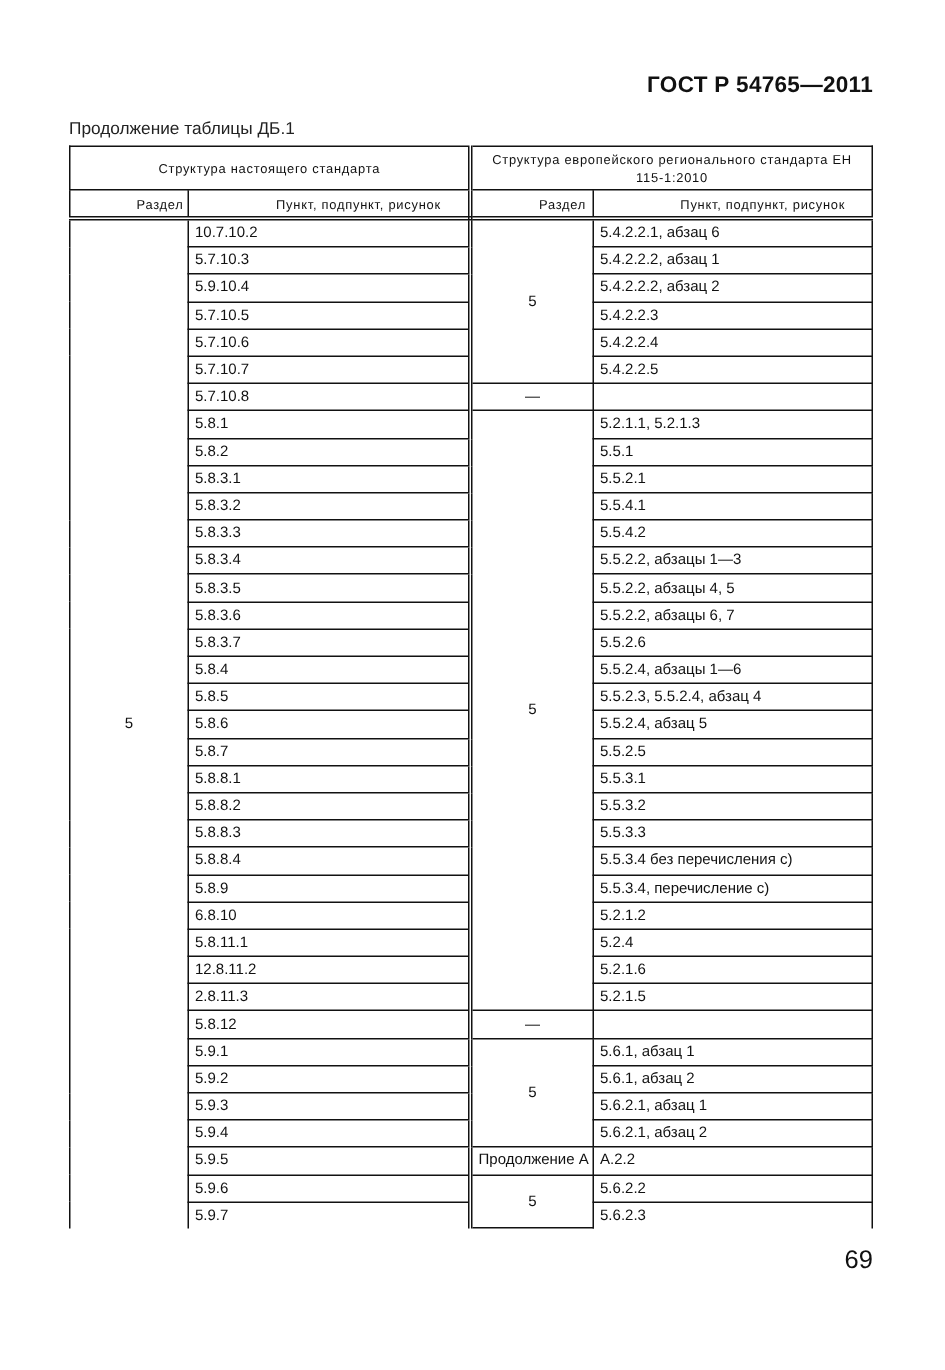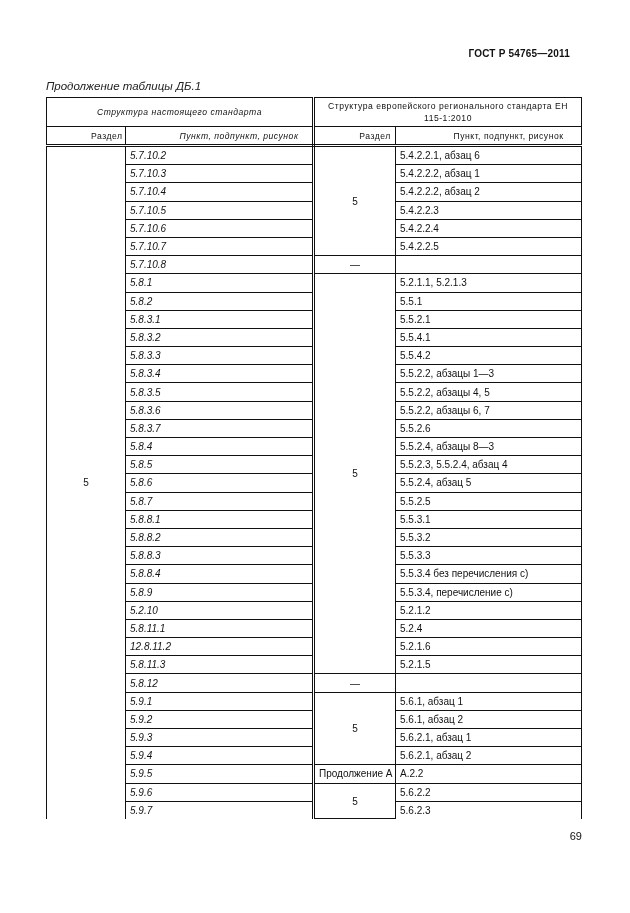--- a/index.html
+++ b/index.html
@@ -1,31 +1,31 @@
 <!DOCTYPE html>
 <html><head>
 <meta charset="utf-8">
 <style>
   html, body { margin: 0; padding: 0; background: #ffffff; }
   body { width: 630px; height: 913px; position: relative; overflow: hidden;
          font-family: "Liberation Sans", sans-serif; color: #111; }
-  .doc-code { position: absolute; top: 48px; right: 60px; font-weight: bold;
-              font-size: 10px; letter-spacing: 0.2px; }
-  .caption { position: absolute; top: 80px; left: 46px; font-style: italic;
+  .doc-code { position: absolute; top: 48px; right: 48px; font-weight: bold;
+              font-size: 15px; letter-spacing: 0.2px; }
+  .caption { position: absolute; top: 80px; left: 46px; 
              font-size: 11.5px; color: #222; }
-  .page-num { position: absolute; top: 830px; right: 48px; font-size: 11px; }
+  .page-num { position: absolute; top: 830px; right: 48px; font-size: 17px; }
   table.t { position: absolute; top: 97px; left: 46px; width: 535px;
             border-collapse: collapse; table-layout: fixed; font-size: 10px; }
   table.t td, table.t th { border: 1px solid #111; padding: 0 4px; height: 17.2px;
             vertical-align: middle; font-weight: normal; white-space: nowrap; overflow: hidden; }
   table.t th { font-size: 8.6px; letter-spacing: 0.5px; text-align: center; }
   table.t th.top { height: 28px; line-height: 12px; white-space: normal; }
   table.t th.sub { height: 17px; padding-left: 44px; }
   table.t thead tr:last-child th { border-bottom: 3px double #111; }
-  .dbl { border-right: 3px double #111 !important; font-style: italic; }
+  .dbl { border-right: 3px double #111 !important; }
   td.c { text-align: center; vertical-align: top; padding-top: 2px; }
   td.mid { text-align: center; }
   table.t tbody tr:last-child td { border-bottom: none; }
 </style>
 </head>
 <body>
 
 <div class="doc-code">ГОСТ Р 54765—2011</div>
 <div class="caption">Продолжение таблицы ДБ.1</div>
 
@@ -44,30 +44,30 @@
     <tr>
       <th class="sub">Раздел</th>
       <th class="sub dbl">Пункт, подпункт, рисунок</th>
       <th class="sub">Раздел</th>
       <th class="sub">Пункт, подпункт, рисунок</th>
     </tr>
   </thead>
   <tbody id="tbody">
       <tr>
         <td class="c" rowspan="37" style="border-bottom: none;">5</td>
-        <td class="dbl">5.7.10.2</td>
+        <td class="dbl">10.7.10.2</td>
         <td class="c" rowspan="6">5</td>
         <td>5.4.2.2.1, абзац 6</td>
       </tr>
       <tr>
         <td class="dbl">5.7.10.3</td>
         <td>5.4.2.2.2, абзац 1</td>
       </tr>
       <tr>
-        <td class="dbl">5.7.10.4</td>
+        <td class="dbl">5.9.10.4</td>
         <td>5.4.2.2.2, абзац 2</td>
       </tr>
       <tr>
         <td class="dbl">5.7.10.5</td>
         <td>5.4.2.2.3</td>
       </tr>
       <tr>
         <td class="dbl">5.7.10.6</td>
         <td>5.4.2.2.4</td>
       </tr>
@@ -112,21 +112,21 @@
       <tr>
         <td class="dbl">5.8.3.6</td>
         <td>5.5.2.2, абзацы 6, 7</td>
       </tr>
       <tr>
         <td class="dbl">5.8.3.7</td>
         <td>5.5.2.6</td>
       </tr>
       <tr>
         <td class="dbl">5.8.4</td>
-        <td>5.5.2.4, абзацы 8—3</td>
+        <td>5.5.2.4, абзацы 1—6</td>
       </tr>
       <tr>
         <td class="dbl">5.8.5</td>
         <td>5.5.2.3, 5.5.2.4, абзац 4</td>
       </tr>
       <tr>
         <td class="dbl">5.8.6</td>
         <td>5.5.2.4, абзац 5</td>
       </tr>
       <tr>
@@ -147,33 +147,33 @@
       </tr>
       <tr>
         <td class="dbl">5.8.8.4</td>
         <td>5.5.3.4 без перечисления с)</td>
       </tr>
       <tr>
         <td class="dbl">5.8.9</td>
         <td>5.5.3.4, перечисление с)</td>
       </tr>
       <tr>
-        <td class="dbl">5.2.10</td>
+        <td class="dbl">6.8.10</td>
         <td>5.2.1.2</td>
       </tr>
       <tr>
         <td class="dbl">5.8.11.1</td>
         <td>5.2.4</td>
       </tr>
       <tr>
         <td class="dbl">12.8.11.2</td>
         <td>5.2.1.6</td>
       </tr>
       <tr>
-        <td class="dbl">5.8.11.3</td>
+        <td class="dbl">2.8.11.3</td>
         <td>5.2.1.5</td>
       </tr>
       <tr>
         <td class="dbl">5.8.12</td>
         <td class="mid" rowspan="1">—</td>
         <td></td>
       </tr>
       <tr>
         <td class="dbl">5.9.1</td>
         <td class="c" rowspan="4">5</td>

